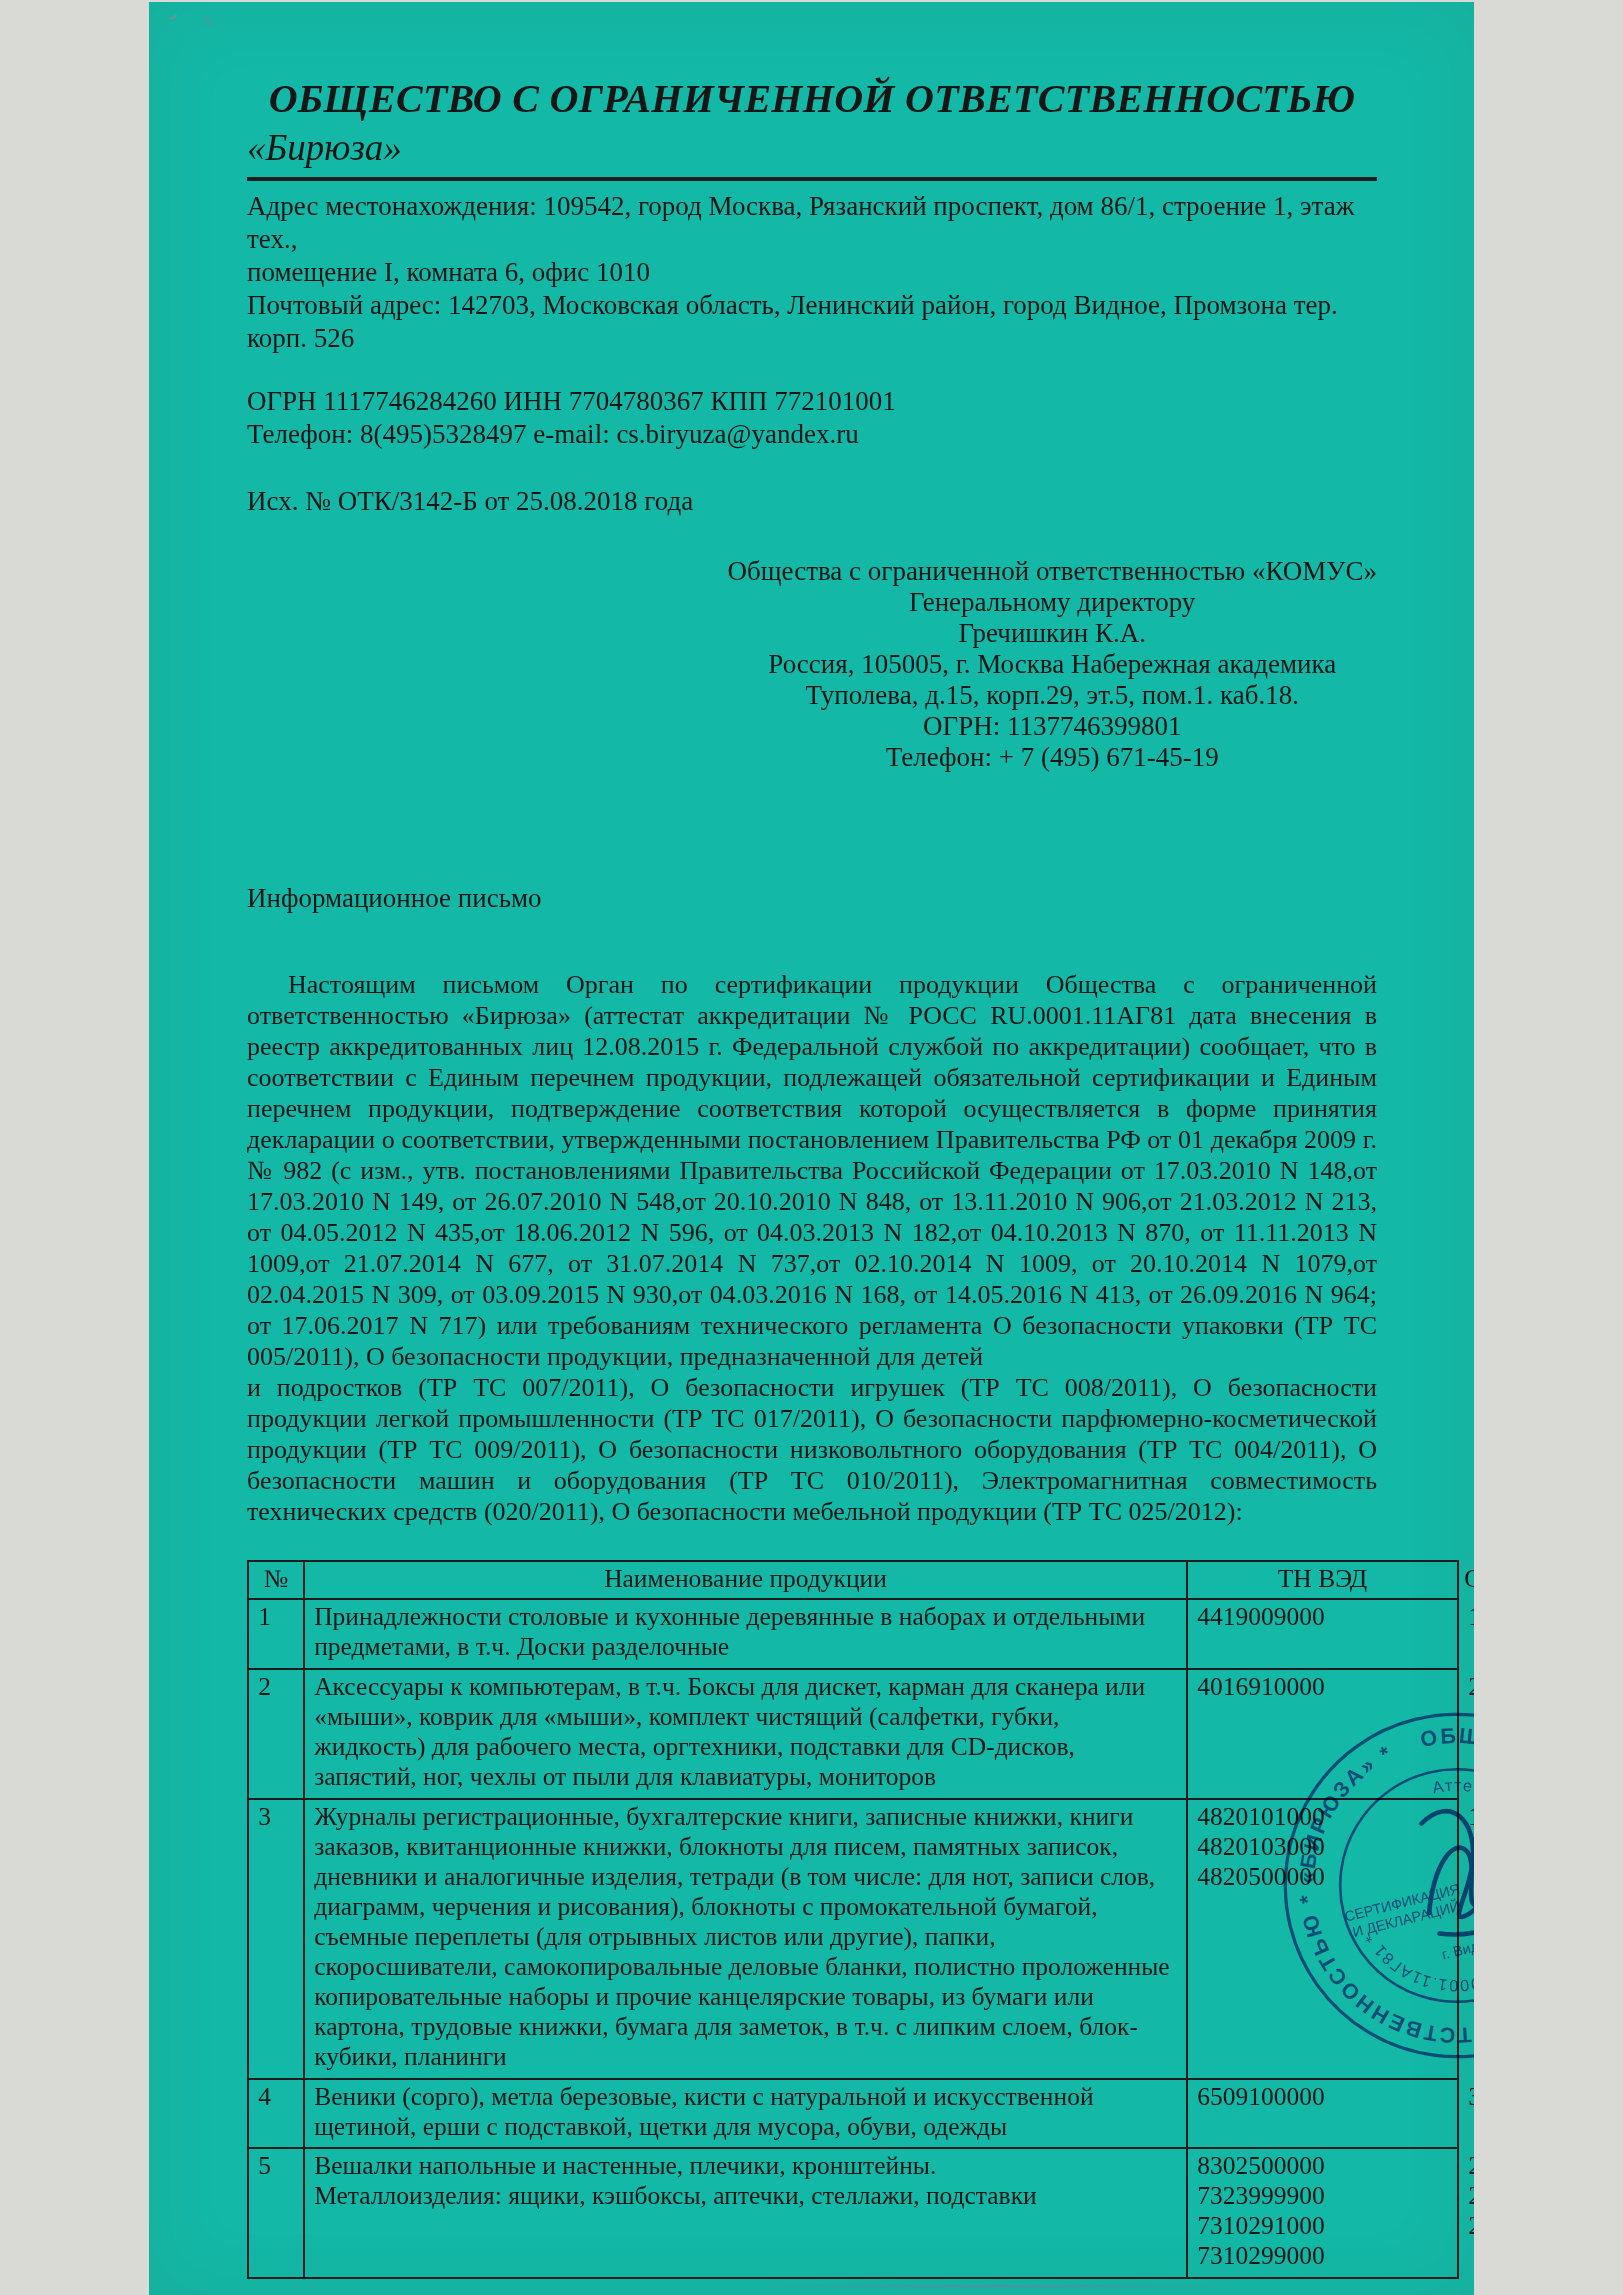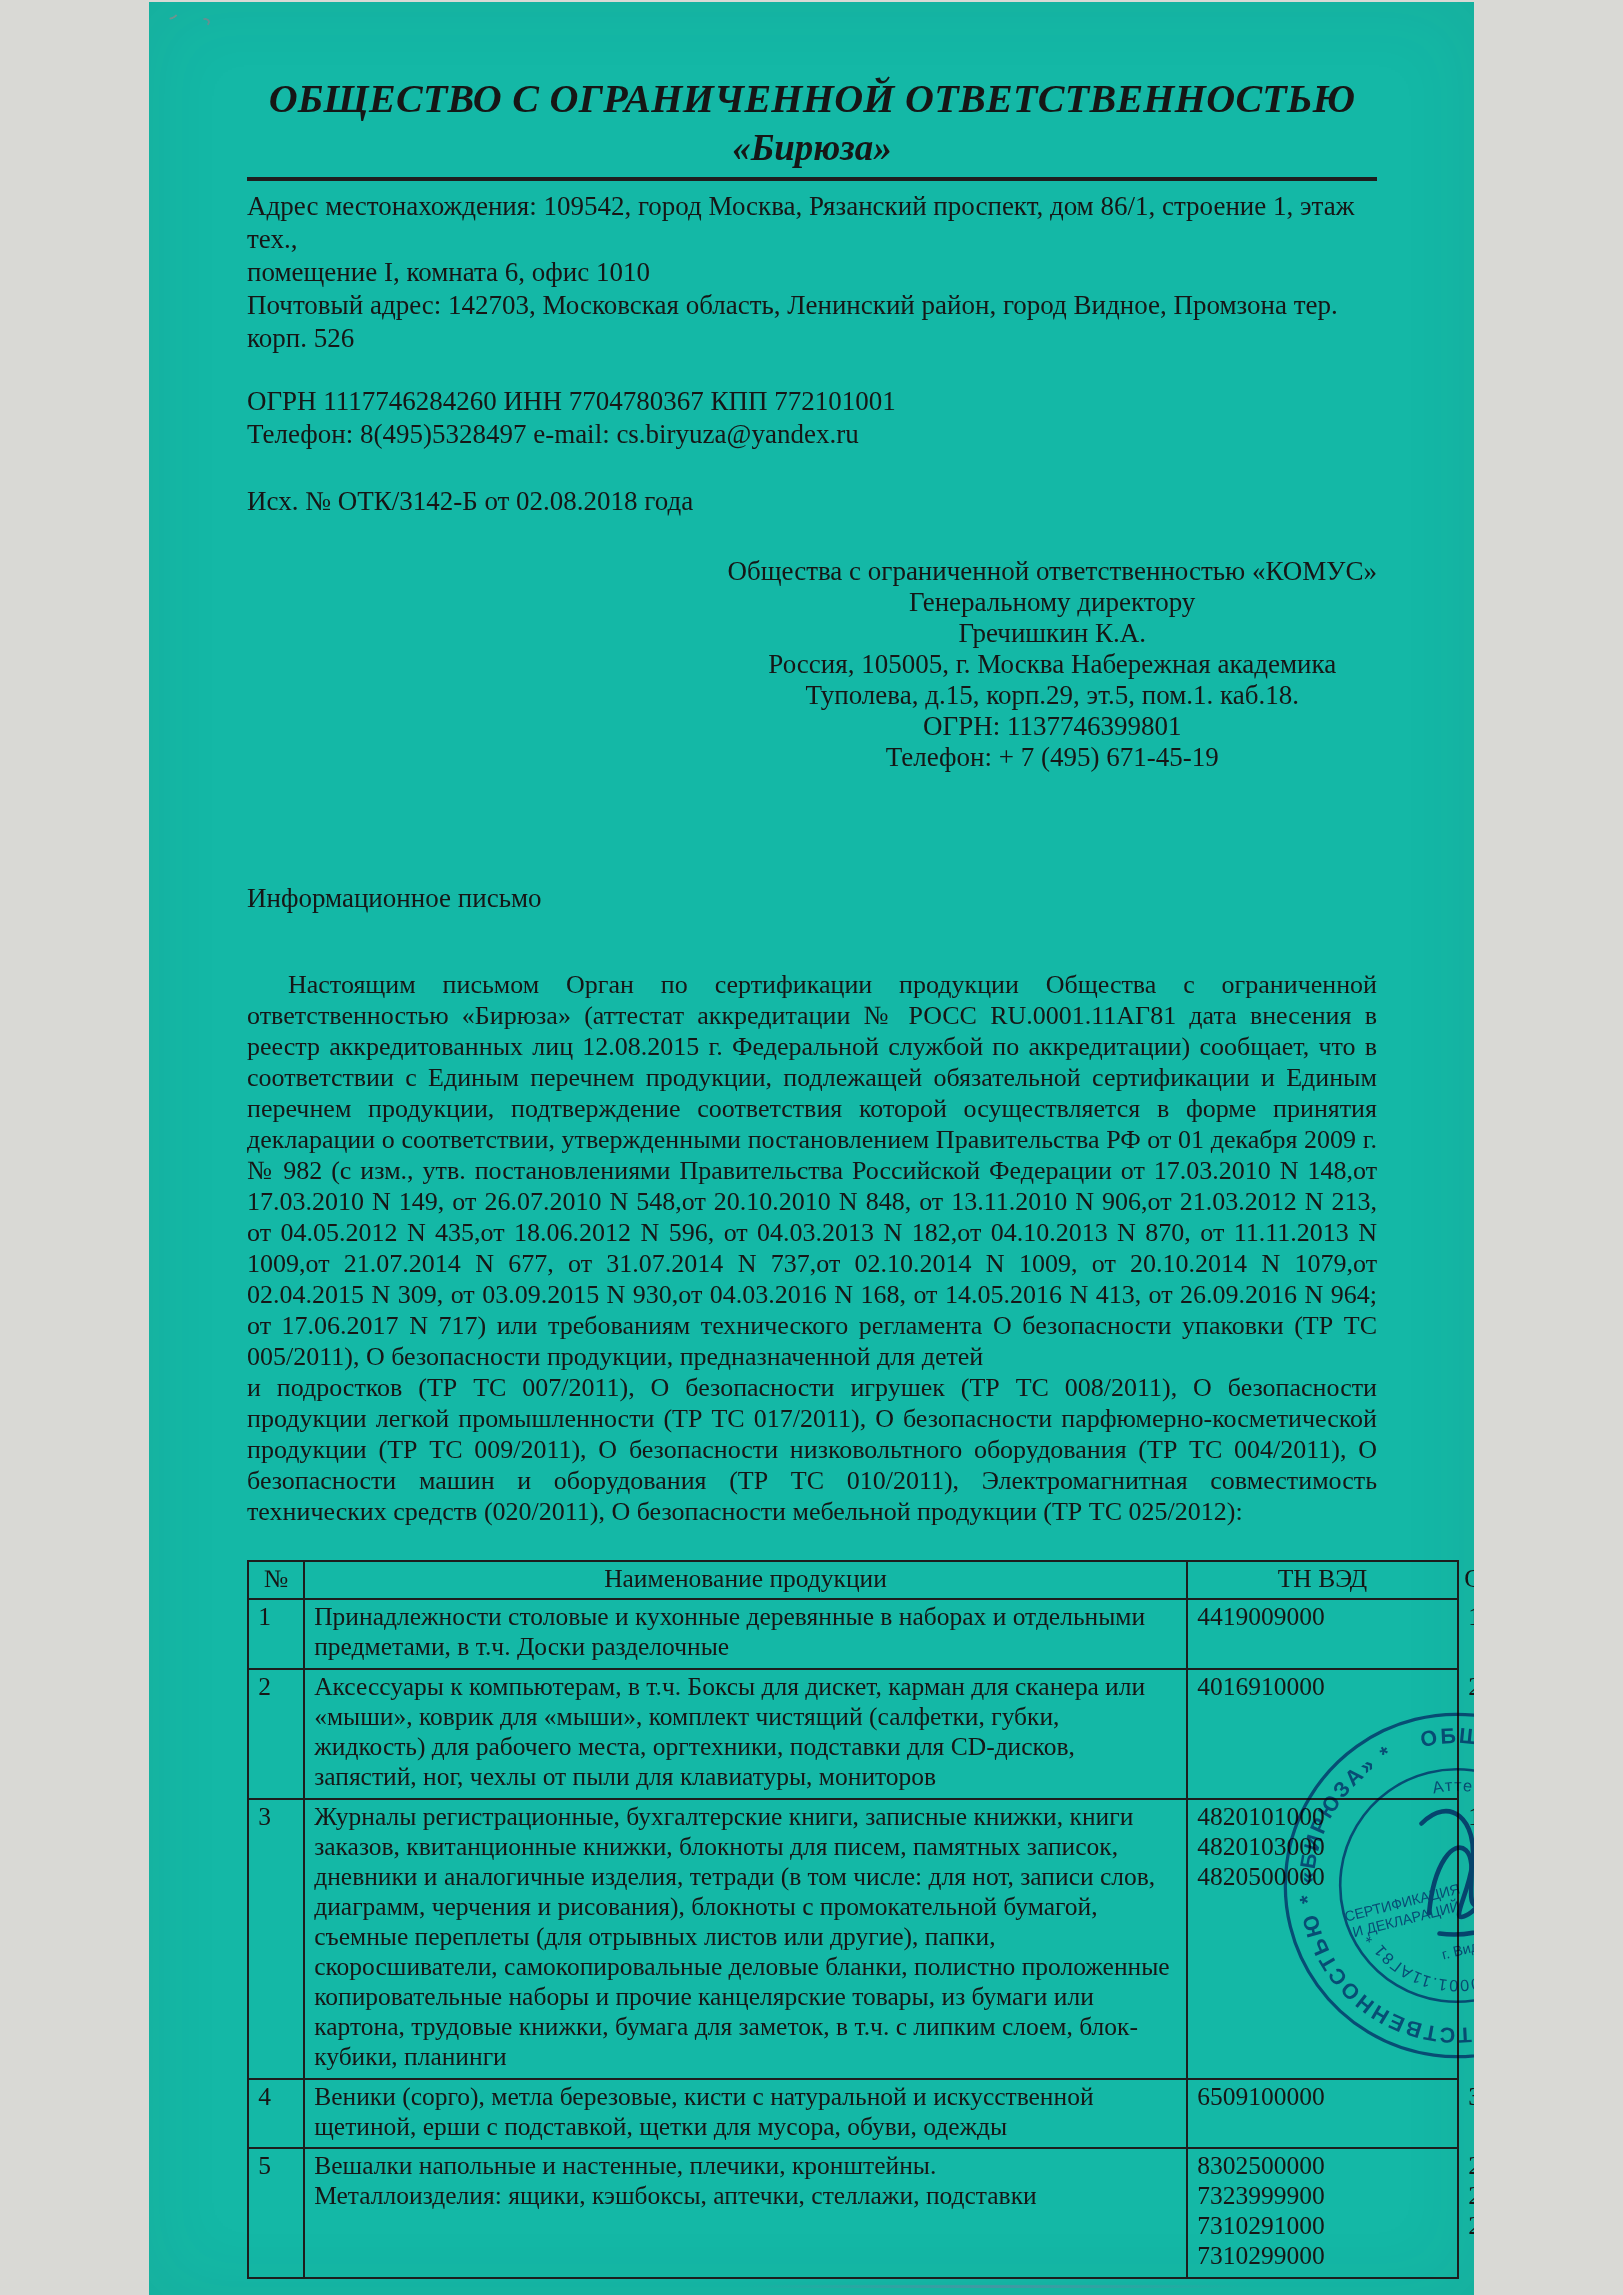--- a/index.html
+++ b/index.html
@@ -23,22 +23,22 @@
   
   .org-type {
     text-align: center;
     font-weight: bold;
     font-style: italic;
     font-size: 40px;
     line-height: 47px;
     letter-spacing: 0.3px;
   }
   .org-name {
-    text-align: center;
-    font-weight: bold;
+    text-align: left;
+    font-weight: normal;
     font-style: italic;
     font-size: 37px;
     line-height: 43px;
     margin-top: 3.9px;
   }
   .rule {
     border: 0;
     border-top: 4.6px solid #1e1e1e;
     margin: 7.9px 0 9.2px 0;
   }
@@ -157,21 +157,21 @@
     <div class="org-name">«Бирюза»</div>
     <hr class="rule">
 
     <div class="center-line">Адрес местонахождения: 109542, город Москва, Рязанский проспект, дом 86/1, строение 1, этаж тех.,</div>
     <div class="center-line">помещение I, комната 6, офис 1010</div>
     <div class="center-line">Почтовый адрес: 142703, Московская область, Ленинский район, город Видное, Промзона тер. корп. 526</div>
 
     <div class="center-line reg-line">ОГРН 1117746284260 ИНН 7704780367 КПП 772101001</div>
     <div class="center-line">Телефон: 8(495)5328497 e-mail: cs.biryuza@yandex.ru</div>
 
-    <div class="ref-line">Исх. № ОТК/3142-Б от 02.08.2018 года</div>
+    <div class="ref-line">Исх. № ОТК/3142-Б от 25.08.2018 года</div>
 
     <div class="recipient">
       <div>Общества с ограниченной ответственностью «КОМУС»</div>
       <div>Генеральному директору</div>
       <div>Гречишкин К.А.</div>
       <div>Россия, 105005, г. Москва Набережная академика</div>
       <div>Туполева, д.15, корп.29, эт.5, пом.1. каб.18.</div>
       <div>ОГРН: 1137746399801</div>
       <div>Телефон: + 7 (495) 671-45-19</div>
     </div>

